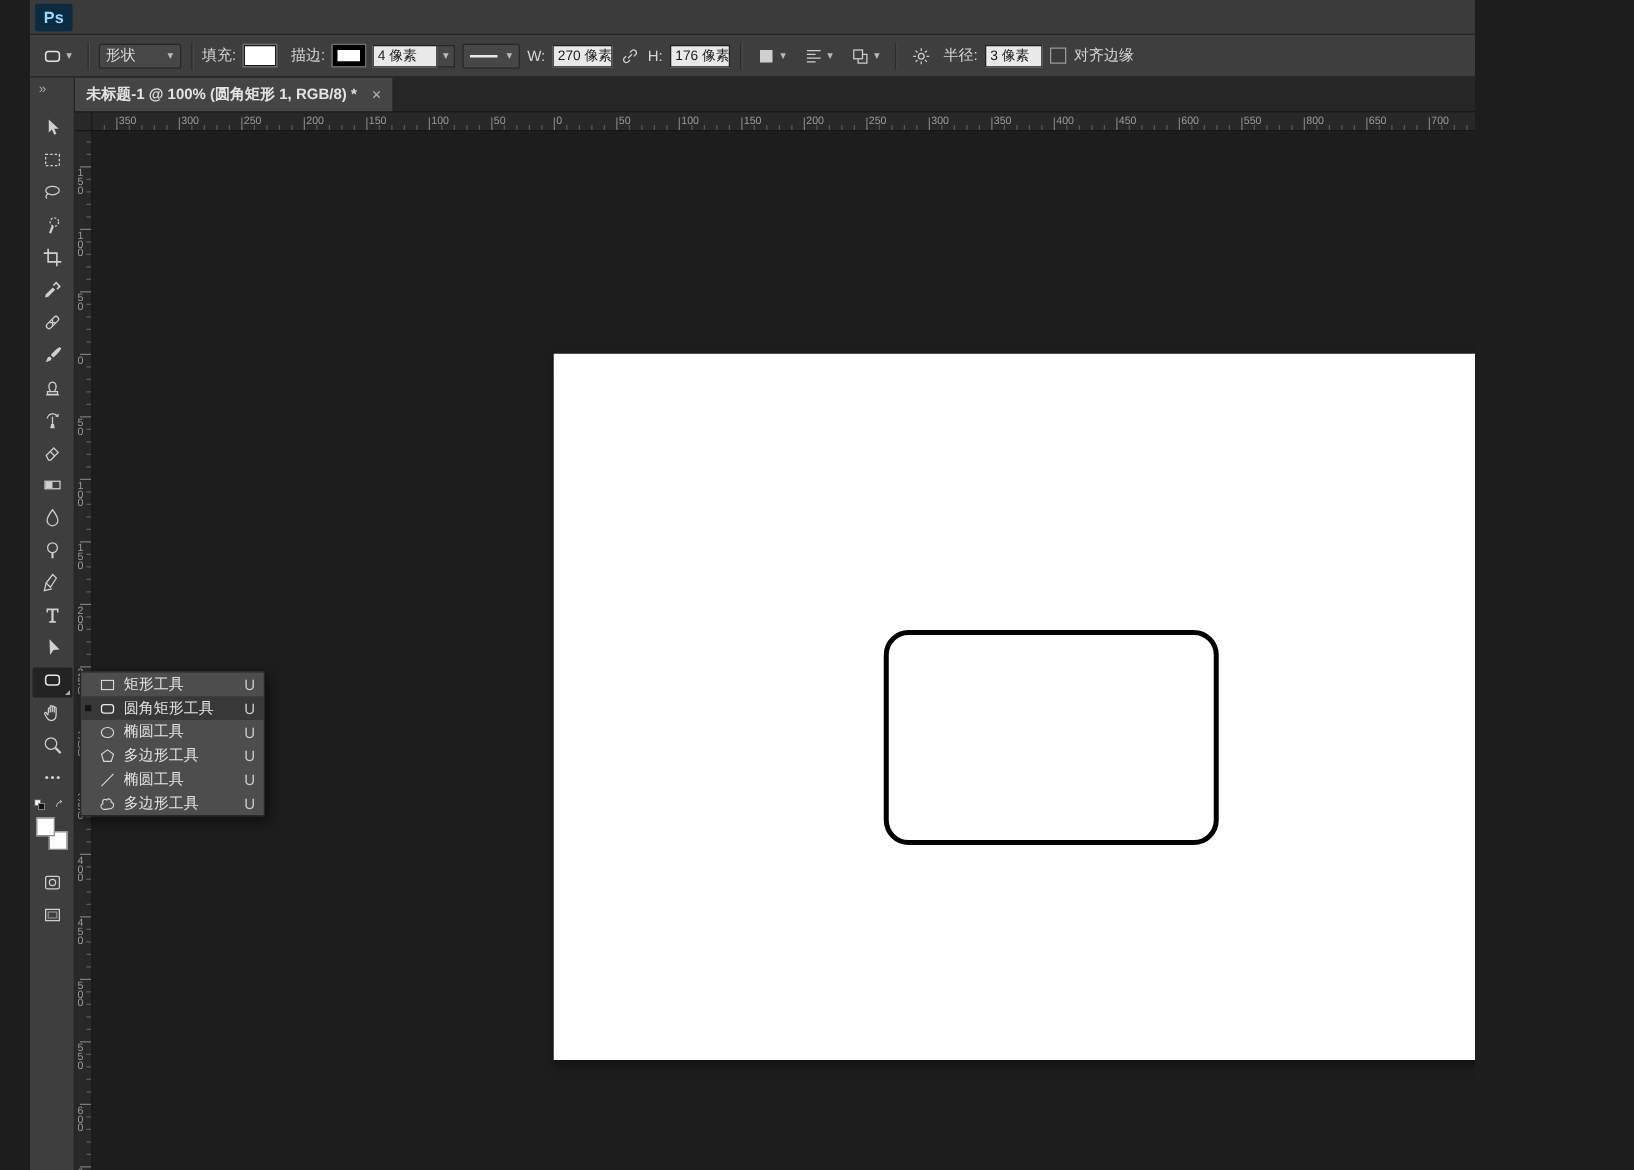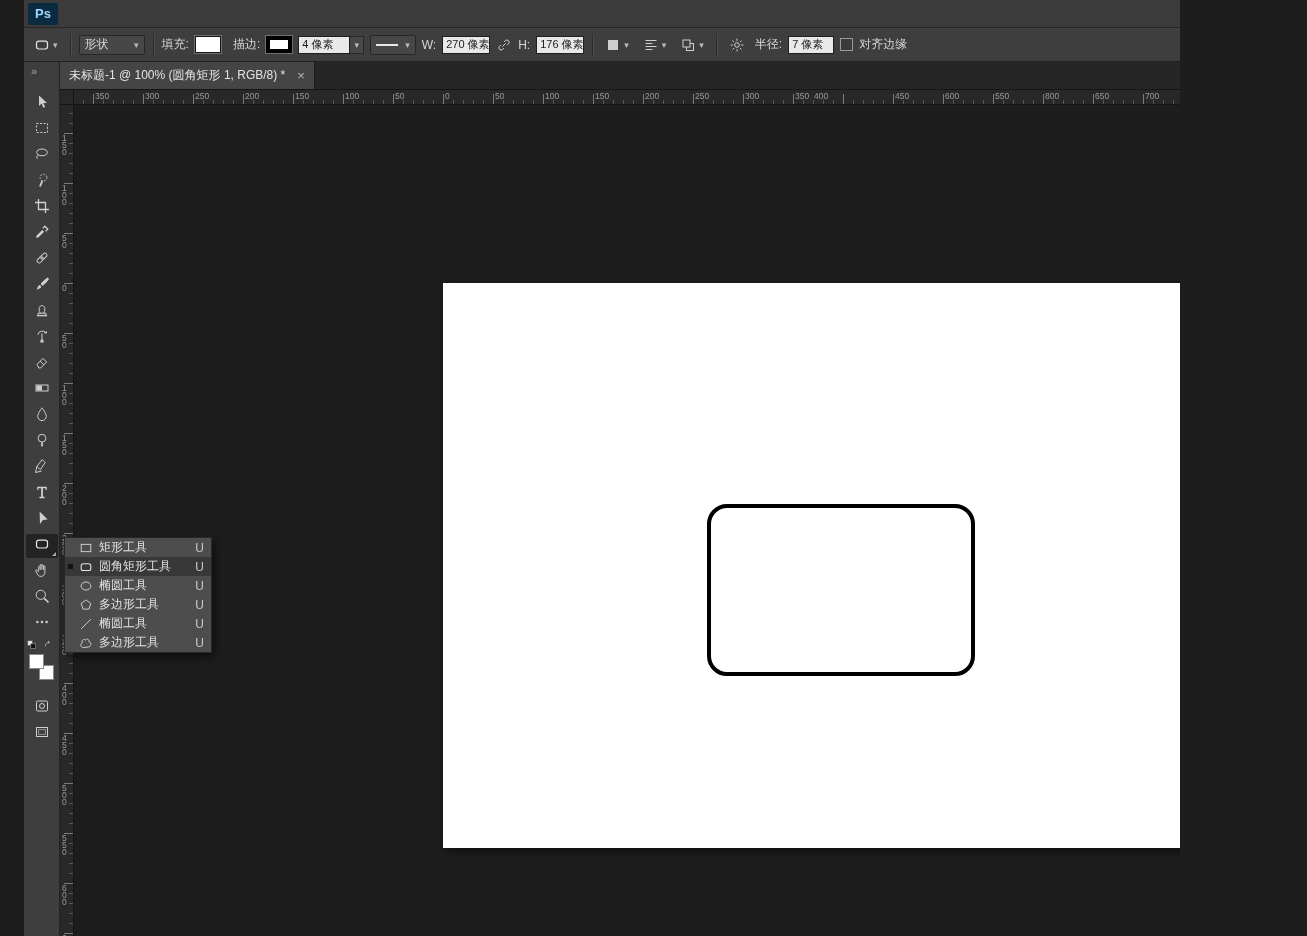--- a/index.html
+++ b/index.html
@@ -26,21 +26,21 @@
   .combo-arrow{height:18px;width:14px;background:#474747;border:1px solid #272727;border-left:none;color:#bbb;font-size:9px;display:flex;align-items:center;justify-content:center;}
   .swatch-fill{width:26px;height:17px;background:#fff;border:1px solid #161616;outline:1px solid #6f6f6f;flex:none;}
   .swatch-stroke{width:26px;height:17px;background:#fff;border:4px solid #0a0a0a;outline:1px solid #6f6f6f;flex:none;}
   .line-glyph{display:inline-block;width:22px;height:2px;background:#e8e8e8;}
   .checkbox{width:13px;height:13px;border:1px solid #9a9a9a;background:#3a3a3a;flex:none;}
   .oicon{display:flex;align-items:center;}
 
   
   .tabbar{position:absolute;left:36px;top:62px;width:1271px;height:28px;background:#262626;border-bottom:1px solid #151515;display:flex;align-items:stretch;}
   .tab{background:#454545;border-right:1px solid #1c1c1c;display:flex;align-items:center;padding:0 9px;color:#e3e3e3;font-size:12px;gap:12px;}
-  .tab-title{white-space:nowrap;}
+  .tab-title{white-space:nowrap;font-weight:bold;}
   .tab-close{color:#b5b5b5;font-size:13px;line-height:1;}
 
   
   .toolbar{position:absolute;left:0;top:62px;width:36px;height:874px;background:#3e3e3e;border-right:1px solid #242424;z-index:20;}
   .collapse{color:#a8a8a8;font-size:11px;padding:3px 0 0 7px;letter-spacing:-1px;}
   .tool-btn{position:absolute;left:2px;width:32px;height:24px;display:flex;align-items:center;justify-content:center;}
   .tool-btn.selected{background:#232323;border-radius:2px;}
   .tool-btn.selected::after{content:"";position:absolute;right:2px;bottom:2px;border-left:4px solid transparent;border-bottom:4px solid #aaa;}
   .mini-colors{position:absolute;left:3px;top:576px;display:flex;gap:4px;align-items:center;}
   .big-swatches{position:absolute;left:4px;top:592px;width:28px;height:30px;}
@@ -158,21 +158,21 @@
     <div class="obtn">
       <span class="oicon">
           <svg width="16" height="16" viewBox="0 0 16 16">
             <circle cx="8" cy="8" r="2.3" fill="none" stroke="#cfcfcf"></circle>
             <path d="M8 1.6v2.2M8 12.2v2.2M1.6 8h2.2M12.2 8h2.2M3.5 3.5l1.5 1.5M11 11l1.5 1.5M12.5 3.5 11 5M5 11l-1.5 1.5" stroke="#cfcfcf" fill="none"></path>
           </svg>
         </span>
     </div>
     <span class="olabel">半径:</span>
     <div class="field" style="width:46px;">
-        <span>7 像素</span>
+        <span>3 像素</span>
       </div>
     <div class="checkbox"></div>
     <span class="olabel">对齐边缘</span>
   </div>
 
   <div class="tabbar">
     <div class="tab">
       <span class="tab-title">未标题-1 @ 100% (圆角矩形 1, RGB/8) *</span>
       <span class="tab-close">×</span>
     </div>
@@ -416,21 +416,21 @@
       <div class="htick" style="left: 689px;"></div>
       <div class="htick" style="left: 699px;"></div>
       <div class="htick" style="left: 709px;"></div>
       <div class="htick major" style="left: 719px;"></div>
       <div class="hlabel" style="left: 721px;">350</div>
       <div class="htick" style="left: 729px;"></div>
       <div class="htick" style="left: 739px;"></div>
       <div class="htick" style="left: 749px;"></div>
       <div class="htick" style="left: 759px;"></div>
       <div class="htick major" style="left: 769px;"></div>
-      <div class="hlabel" style="left: 740px;">400</div>
+      <div class="hlabel" style="left: 771px;">400</div>
       <div class="htick" style="left: 779px;"></div>
       <div class="htick" style="left: 789px;"></div>
       <div class="htick" style="left: 799px;"></div>
       <div class="htick" style="left: 809px;"></div>
       <div class="htick major" style="left: 819px;"></div>
       <div class="hlabel" style="left: 821px;">450</div>
       <div class="htick" style="left: 829px;"></div>
       <div class="htick" style="left: 839px;"></div>
       <div class="htick" style="left: 849px;"></div>
       <div class="htick" style="left: 859px;"></div>

